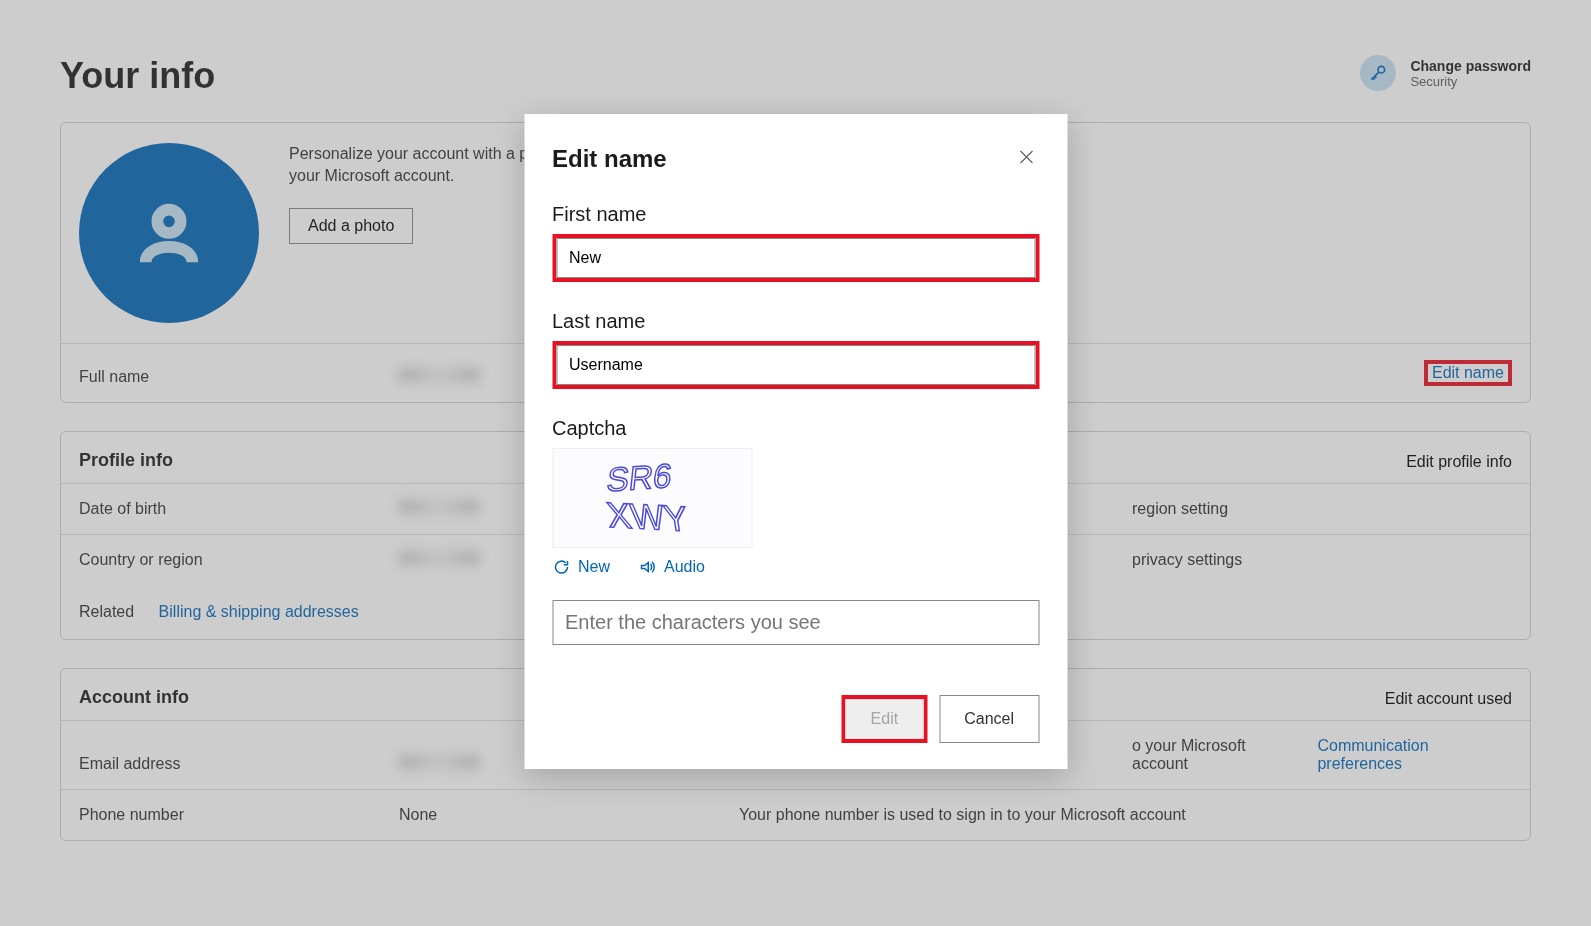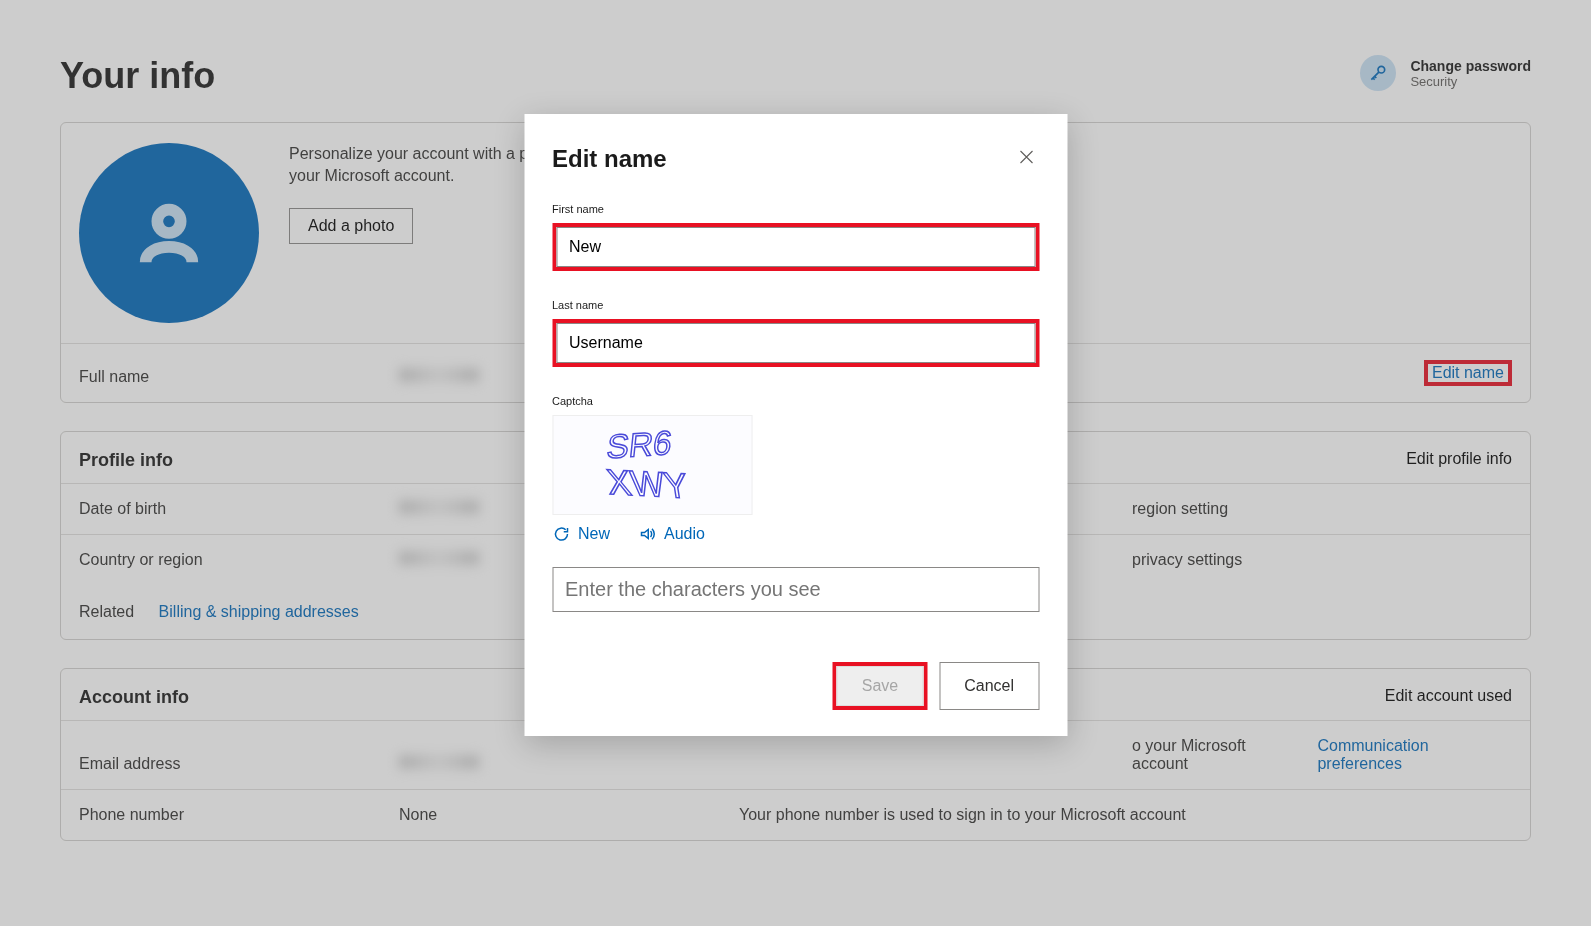--- a/index.html
+++ b/index.html
@@ -20,35 +20,35 @@
 
 .card1-top { padding: 20px 18px; display:flex; gap:30px; }
 .avatar { width: 180px; height: 180px; border-radius: 50%; background:#0067b8; display:flex; align-items:center; justify-content:center; }
 .avatar svg { width: 70px; height: 70px; stroke:#c7e0f4; stroke-width:4; fill:none; }
 .blurb { font-size: 16px; color:#323130; max-width: 700px; line-height:1.4; }
 .add-photo { margin-top: 20px; border:1px solid #8a8886; background:#fff; padding: 8px 18px; font-size:16px; cursor:pointer; }
 .row { display:flex; align-items:flex-end; padding: 16px 18px; border-top:1px solid #e1dfdd; font-size:16px; color:#323130; }
 .row .label { width: 320px; }
 .row .value { flex: 1; color:#323130; }
 .row .link { color:#0067b8; cursor:pointer; }
-.section-title-row { display:flex; justify-content:space-between; align-items:flex-start; padding: 18px 18px 12px 18px; }
+.section-title-row { display:flex; justify-content:space-between; align-items:flex-end; padding: 18px 18px 12px 18px; }
 .section-title { font-size: 18px; font-weight:600; color:#1b1b1b; }
 .blurred { filter: blur(6px); color:#888; display:inline-block; width:80px; height:14px; background:linear-gradient(90deg,#ccc,#eee,#ccc); }
 .related { padding: 18px; font-size:16px;}
 .related .label { color:#323130; margin-right: 20px; }
 .related .link { color:#0067b8; cursor:pointer; }
 
 
 .scrim { position:absolute; inset:0; background: rgba(100,100,100,0.32); display:flex; justify-content:center; align-items:flex-start; }
 .modal { position:absolute; top:114px; left:50%; transform:translateX(-50%); width: 543px; background:#fff; padding: 30px 28px 26px 28px; box-shadow: 0 8px 30px rgba(0,0,0,0.2); }
 .modal-head { display:flex; justify-content:space-between; align-items:center; margin-bottom: 30px; }
 .modal-title { font-size: 24px; font-weight:600; color:#1b1b1b; }
 .close-btn { background:none; border:none; cursor:pointer; padding:4px; }
 .close-btn svg { width:18px; height:18px; stroke:#605e5c; stroke-width:1.5; }
-.field-label { font-size:11px; color:#1b1b1b; margin-bottom:8px; }
+.field-label { font-size:20px; color:#1b1b1b; margin-bottom:8px; }
 .text-input { width: 100%; padding: 10px 12px; font-size:16px; border:1px solid #8a8886; }
 .hl { border: 4px solid #e81123; margin-bottom: 28px; }
 .hl .text-input { border: 1px solid #8a8886; }
 .captcha-block { margin-bottom: 20px; }
 .captcha-img { width: 200px; height: 100px; border:1px solid #eee; display:flex; align-items:center; justify-content:center; margin-bottom:10px; background:#fcfcff; overflow:hidden; }
 .captcha-img svg { width: 100%; height: 100%; }
 .captcha-links { display:flex; gap: 28px; margin-bottom: 24px; }
 .captcha-link { display:flex; align-items:center; gap:8px; color:#0067b8; font-size:16px; cursor:pointer; }
 .captcha-link svg { width:18px; height:18px; stroke:#0067b8; stroke-width:2; fill:none; }
 .captcha-input { width:100%; padding:10px 12px; font-size:20px; border:1px solid #8a8886; }
@@ -182,17 +182,17 @@
           <svg viewBox="0 0 24 24">
               <path d="M4 10 L4 14 L8 14 L13 18 L13 6 L8 10 Z M16 8 C18 10 18 14 16 16 M18 5 C22 9 22 15 18 19"></path>
             </svg>
           <span>Audio</span>
         </div>
       </div>
       <input class="captcha-input" placeholder="Enter the characters you see" style="">
     </div>
 
     <div class="modal-actions">
-      <span class="hl-save"><button class="btn save">Save</button></span>
+      <span class="hl-save"><button class="btn save">Edit</button></span>
       <button class="btn cancel">Cancel</button>
     </div>
   </div>
 </div>
 
 </body></html>

